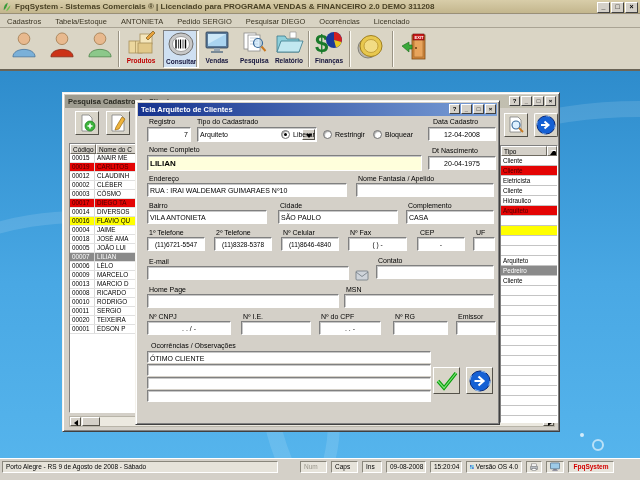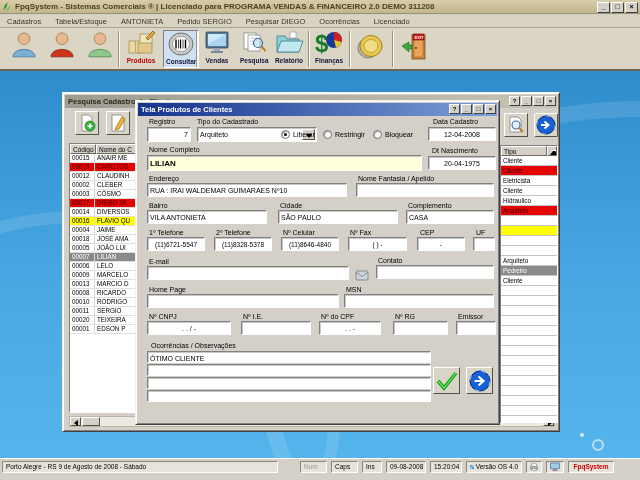--- a/index.html
+++ b/index.html
@@ -504,21 +504,21 @@
 
         <div class="trow st-normal">
           <span></span>
         </div>
       </div>
   </div>
 </div>
 
 <div class="window" style="left:135px;top:100px;width:365px;height:325px;z-index:5;">
   <div class="wtitle active">
-    <span>Tela Produtos de Clientes</span>
+    <span>Tela Arquiteto de Clientes</span>
     <div class="wbtns">
       <div class="wbtn">?</div>
       <div class="wbtn">_</div>
       <div class="wbtn">□</div>
       <div class="wbtn">×</div>
     </div>
   </div>
 
   <span class="lbl" style="left:13px;top:17px;">Registro</span>
   <div class="fld right" style="left:11px;top:26px;width:44px;height:15px;">7</div>

